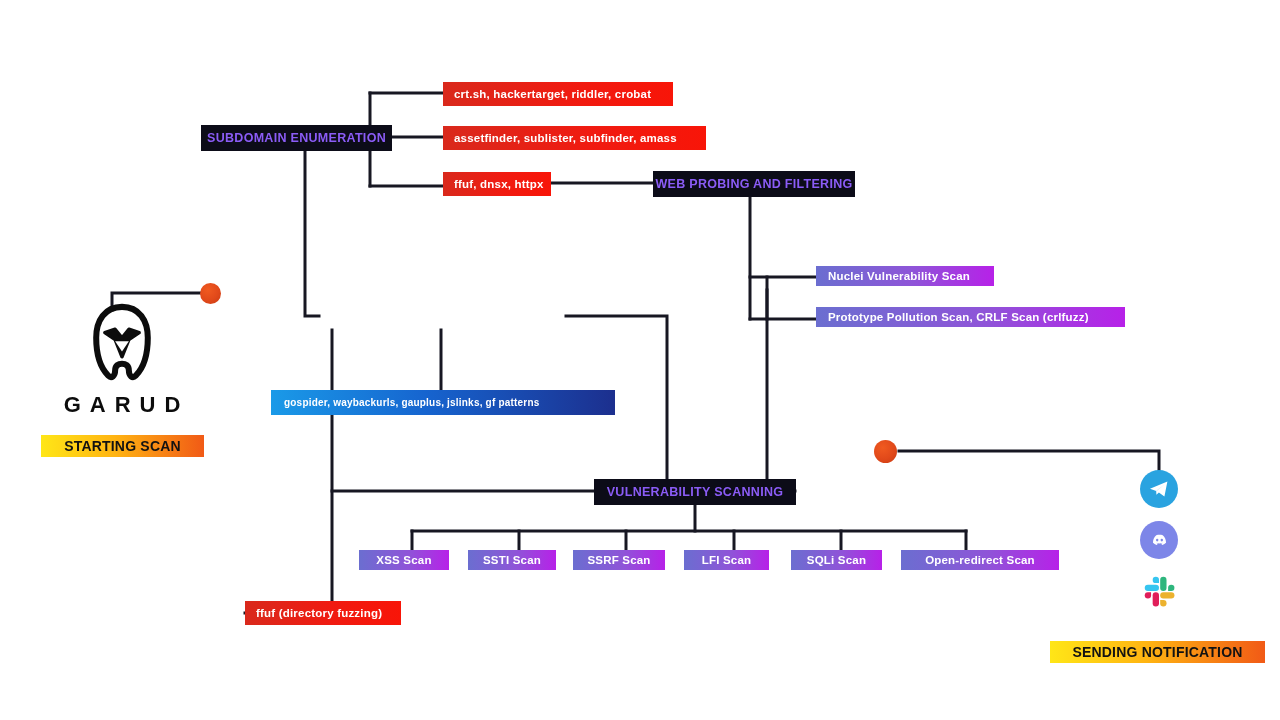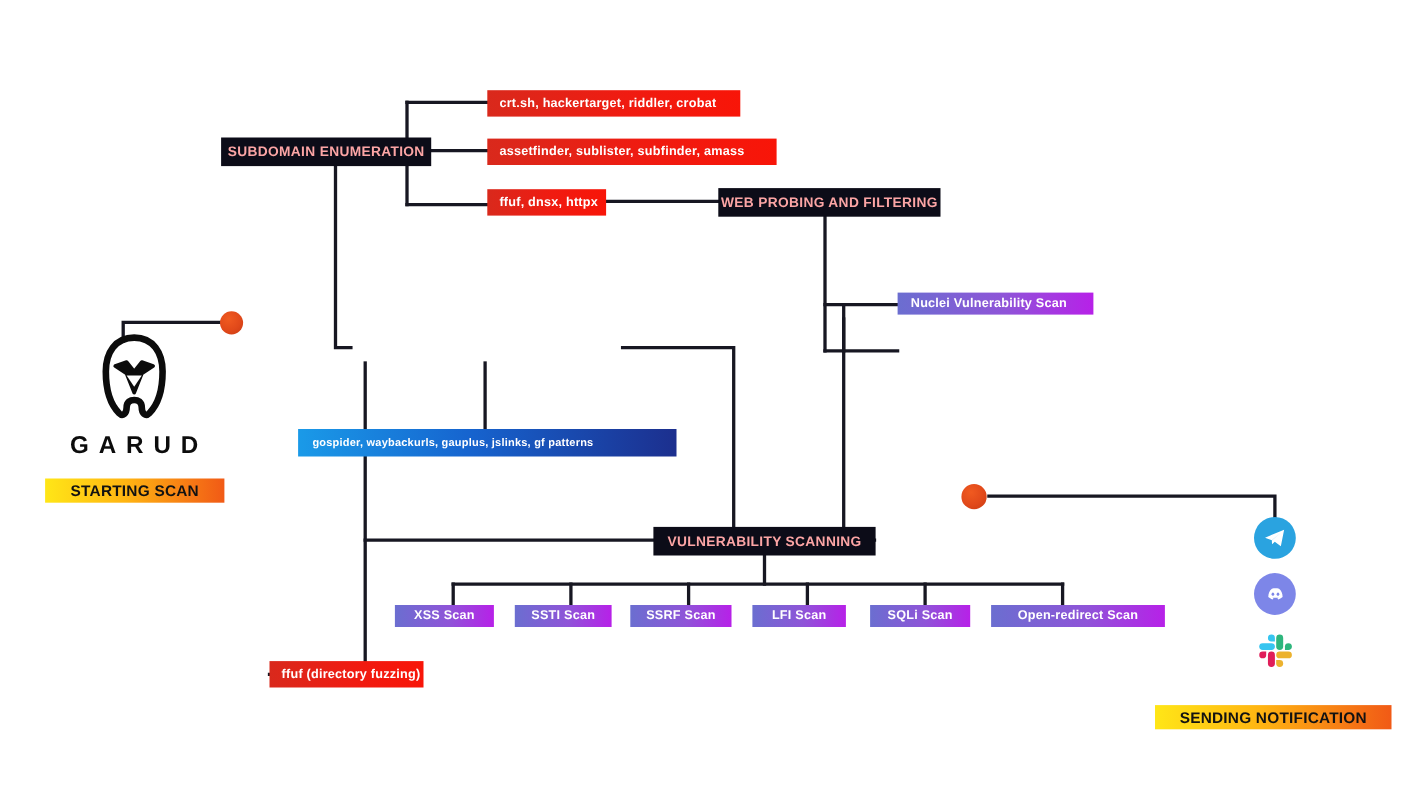--- a/index.html
+++ b/index.html
@@ -32,21 +32,21 @@
     display: flex;
     align-items: center;
     box-sizing: border-box;
     white-space: nowrap;
     letter-spacing: 0.2px;
   }
 
   
   .stage-node {
     background: #0c0c18;
-    color: #fca5a5;
+    color: #8b5cf6;
     font-weight: bold;
     font-size: 12.5px;
     letter-spacing: 0.3px;
     padding: 0 12px;
     height: 26px;
     justify-content: center;
   }
 
   
   .tool-red {
@@ -214,26 +214,27 @@
 
 
   <div class="node stage-node" style="left:594px; top:479px; width:202px;">VULNERABILITY SCANNING</div>
 
   <div class="node tool-red" style="left:443px; top:82px; width:230px;">crt.sh, hackertarget, riddler, crobat</div>
 
   <div class="node tool-red" style="left:443px; top:126px; width:263px;">assetfinder, sublister, subfinder, amass</div>
 
   <div class="node tool-red" style="left:443px; top:172px; width:108px;">ffuf, dnsx, httpx</div>
 
-  <div class="node tool-red" style="left:245px; top:601px; width:140px;">ffuf (directory fuzzing)</div>
+  <div class="node tool-red" style="left:245px; top:601px; width:156px;">ffuf (directory fuzzing)</div>
 
   <div class="node tool-blue" style="left:271px; top:390px; width:344px;">gospider, waybackurls, gauplus, jslinks, gf patterns</div>
 
   <div class="node tool-purple left-align" style="left:816px; top:266px; width:178px;">Nuclei Vulnerability Scan</div>
 
+  <div class="node tool-purple left-align" style="left:816px; top:307px; width:309px;">Prototype Pollution Scan, CRLF Scan (crlfuzz)</div>
 
   <div class="node tool-purple" style="left:359px; top:550px; width:90px;">XSS Scan</div>
 
   <div class="node tool-purple" style="left:468px; top:550px; width:88px;">SSTI Scan</div>
 
   <div class="node tool-purple" style="left:573px; top:550px; width:92px;">SSRF Scan</div>
 
   <div class="node tool-purple" style="left:684px; top:550px; width:85px;">LFI Scan</div>
 
   <div class="node tool-purple" style="left:791px; top:550px; width:91px;">SQLi Scan</div>

